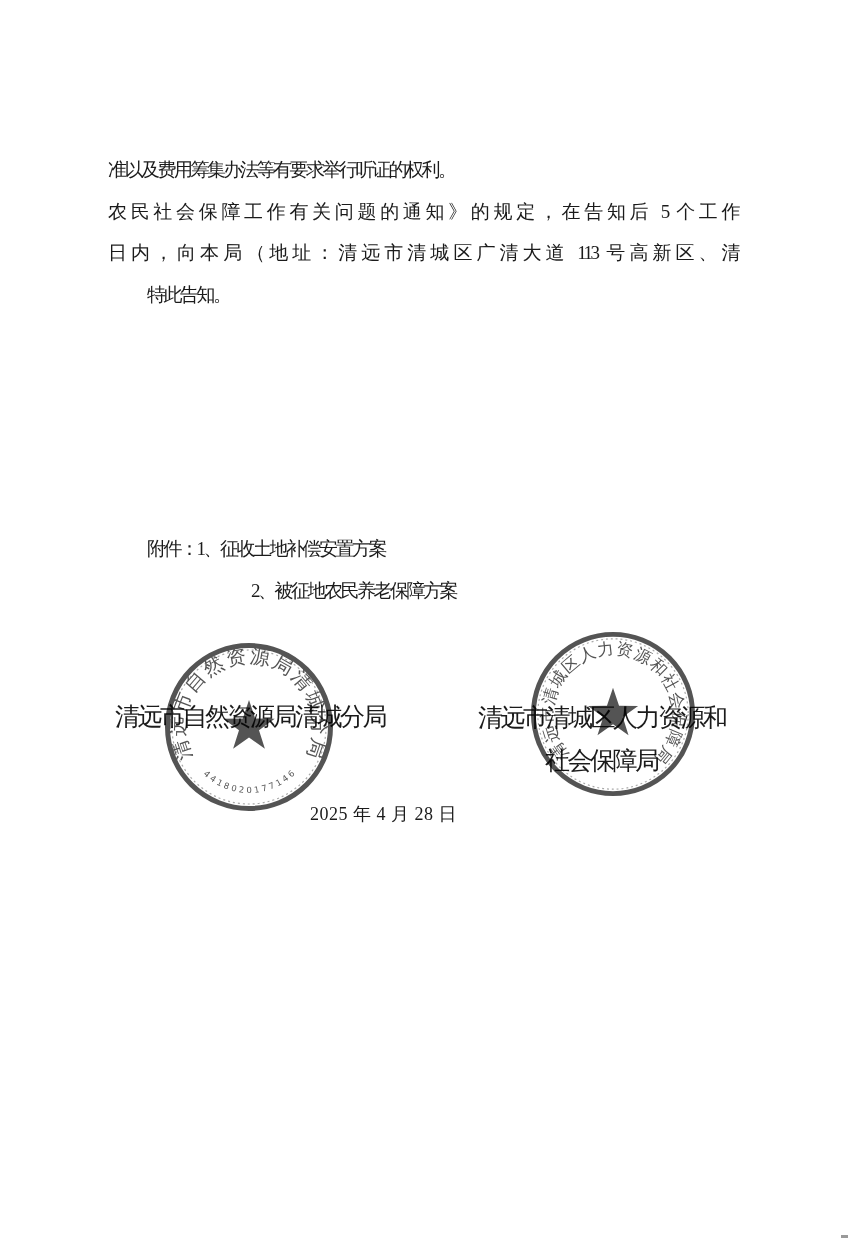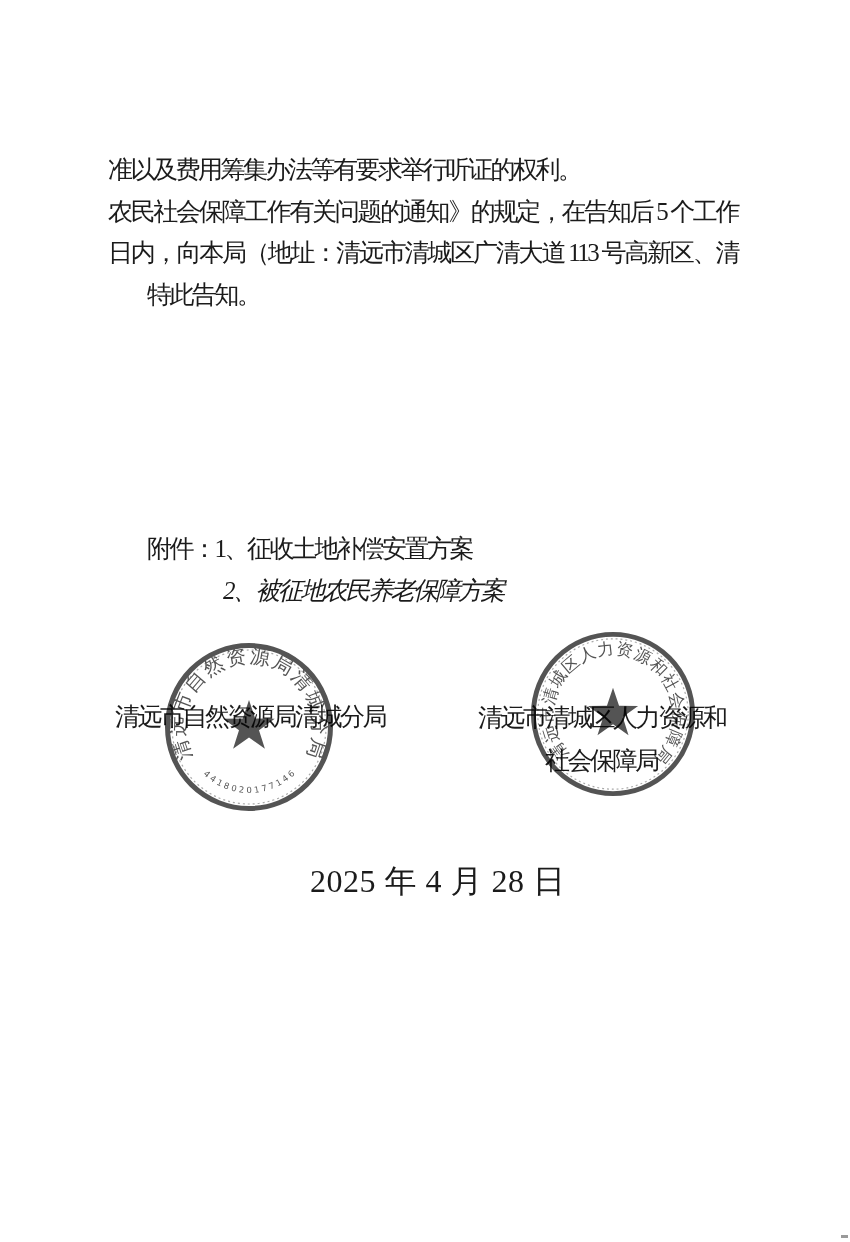--- a/index.html
+++ b/index.html
@@ -5,41 +5,41 @@
   html,body { margin:0; padding:0; background:#e8e8e8; }
   .page {
     position:relative; width:850px; height:1242px; margin:0 auto;
     background:#ffffff; overflow:hidden;
     font-family:"Liberation Serif","DejaVu Serif",serif;
     color:#1b1b1b;
   }
   
   .body-text { position:absolute; left:108px; top:149px; width:630px; }
   .bl {
-    height:41.6px; line-height:41.6px; font-size:25px;
+    height:41.6px; line-height:41.6px; font-size:19px;
     letter-spacing:-2.5px; white-space:nowrap;
   }
   .j {
     text-align:justify; text-align-last:justify; text-justify:inter-character;
   }
   .ind { text-indent:39px; }
   
   .attach { position:absolute; left:147px; top:528px; }
   .attach .bl { letter-spacing:-2.5px; }
-  .attach .item2 { margin-left:76px;font-style:italic; }
+  .attach .item2 { margin-left:104px; }
   
   .sig {
     position:absolute; font-size:25px; letter-spacing:-2.5px;
     white-space:nowrap; height:34px; line-height:34px;
   }
   .sig-left  { left:115px; top:700px; }
   .sig-right1{ left:478px; top:701px; }
   .sig-right2{ left:545px; top:744px; }
   .date {
-    position:absolute; left:310px; top:860px; font-size:32px;
+    position:absolute; left:310px; top:802px; font-size:18px;
     letter-spacing:0.5px; white-space:nowrap;
   }
   
   .seal {
     position:absolute; mix-blend-mode:multiply; opacity:0.82;
   }
   .seal-left  { left:164px; top:642px; }
   .seal-right { left:530px; top:631px; }
   .seal .ring { fill:none; stroke:#2e2e2e; stroke-width:5; }
   .seal .ring2 { fill:none; stroke:#2e2e2e; stroke-width:1.2; opacity:.5; stroke-dasharray:2 3; }

